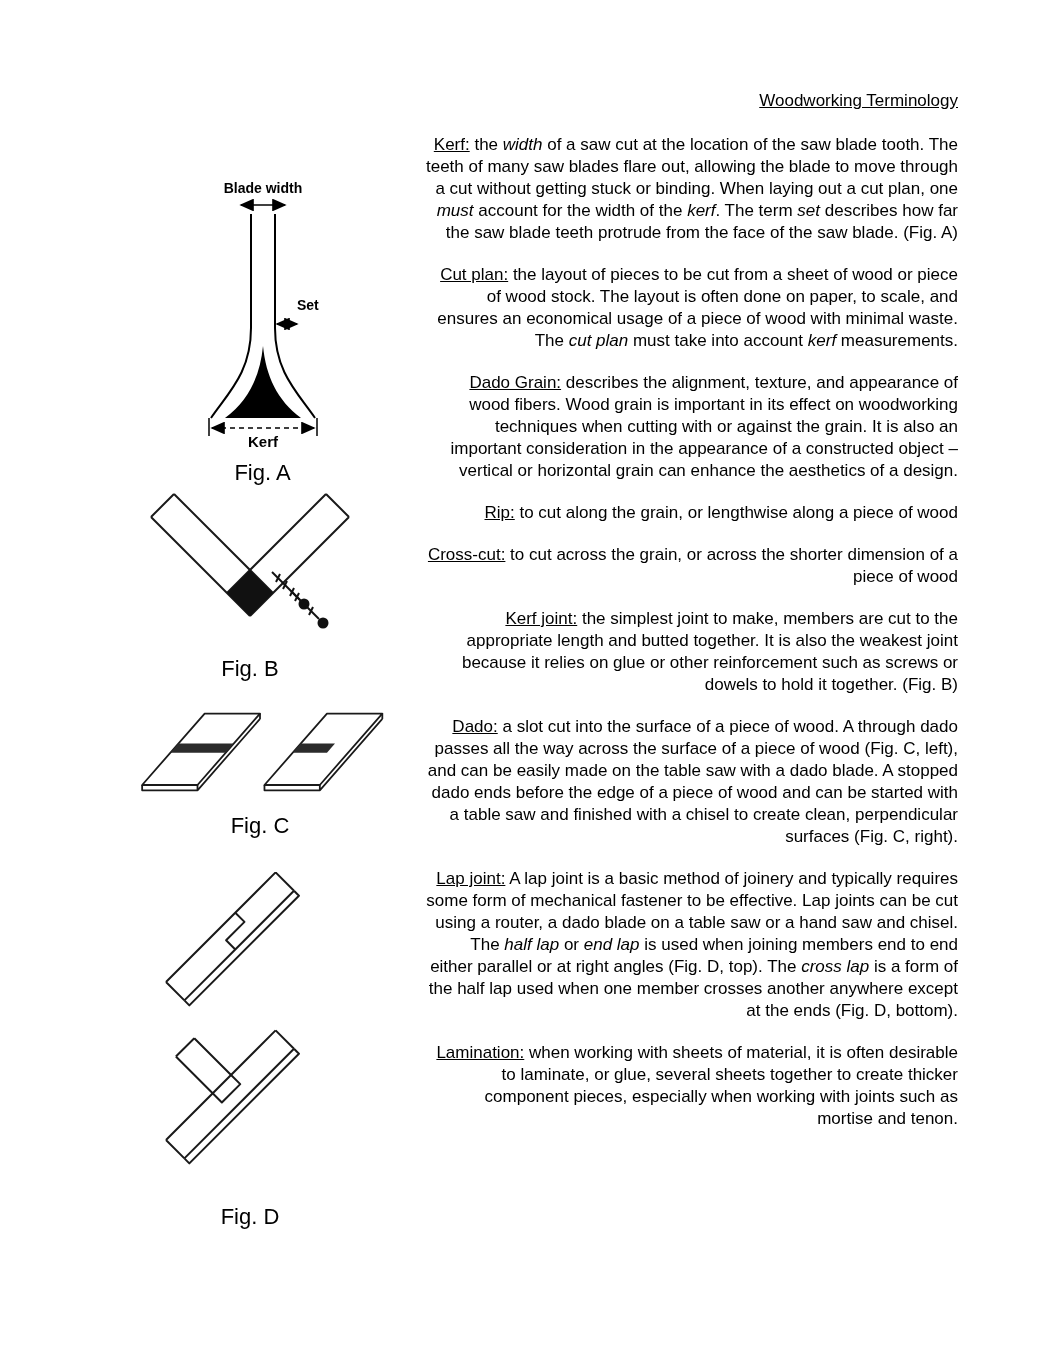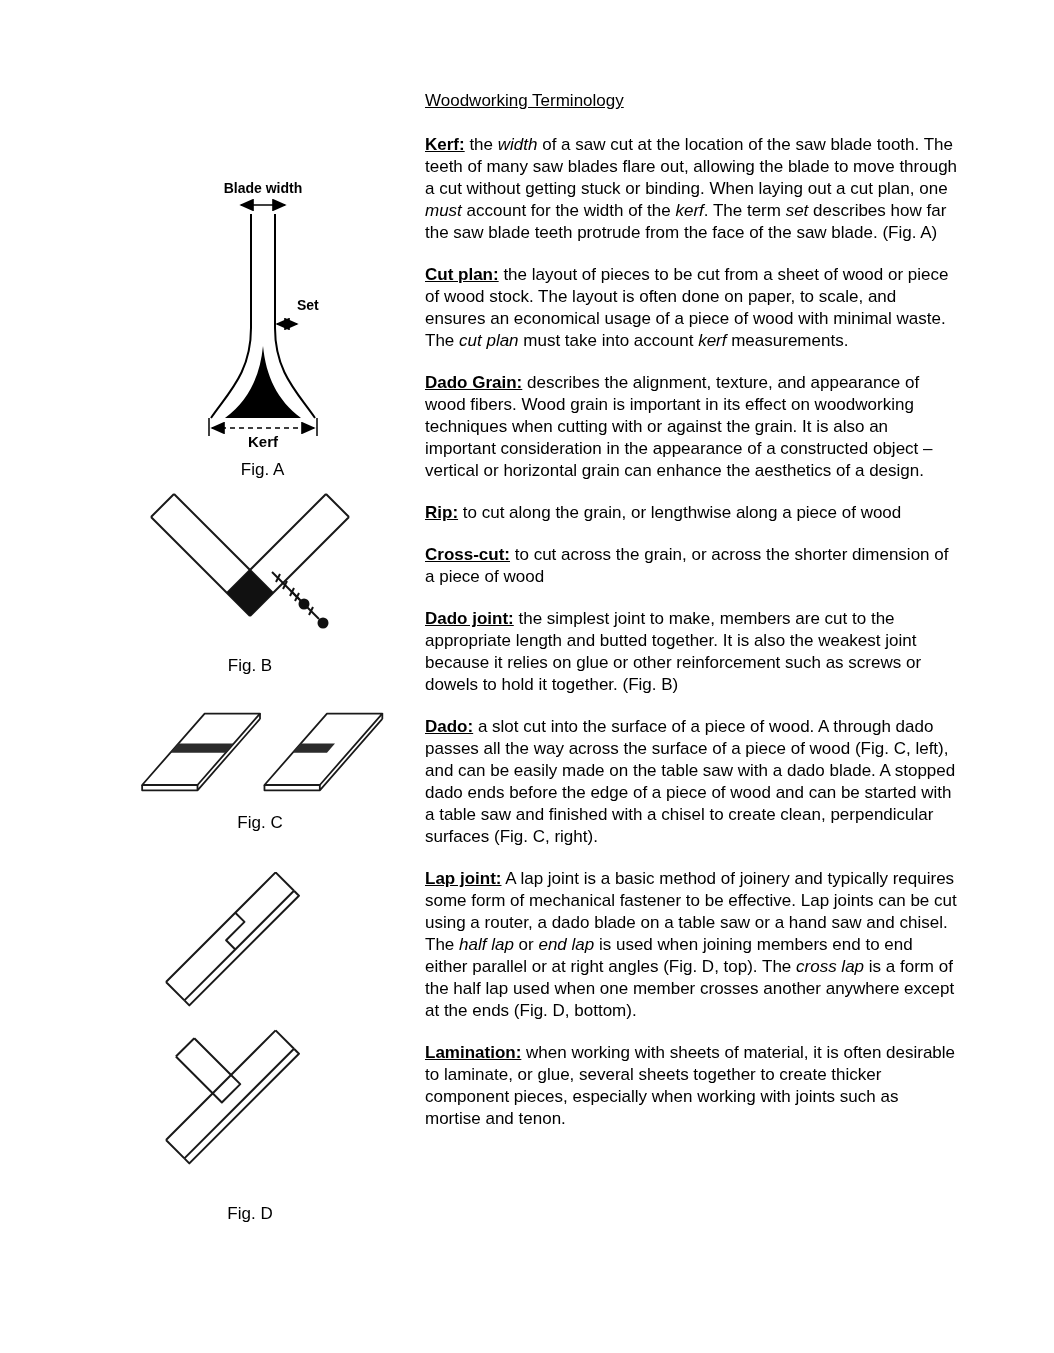--- a/index.html
+++ b/index.html
@@ -16,43 +16,44 @@
     background: #ffffff;
     overflow: hidden;
   }
   .text-col {
     position: absolute;
     left: 425px;
     top: 90px;
     width: 533px;
     font-size: 17px;
     line-height: 22px;
+    text-align: right;
   }
   .doc-title {
     font-size: 17px;
     font-weight: normal;
     text-decoration: underline;
     margin: 0 0 22px 0;
   }
   .entry {
     margin: 0 0 20px 0;
   }
   .term {
-    font-weight: bold;
+    font-weight: normal;
     text-decoration: underline;
   }
   .figure {
     position: absolute;
     text-align: center;
   }
   .fig-art {
     display: block;
   }
   .fig-caption {
-    font-size: 17px;
+    font-size: 22px;
     margin-top: 6px;
   }
   .fig-caption.spaced {
     margin-top: 30px;
   }
   svg { display: inline-block; }
   svg text { font-family: "Liberation Sans", sans-serif; }
 </style>
 </head>
 <body>
@@ -150,20 +151,20 @@
   </div>
 
   <div class="text-col">
     <div class="doc-title">Woodworking Terminology</div>
     <div>
         <p class="entry"><span class="term">Kerf:</span><span> the </span><i>width</i><span> of a saw cut at the location of the saw blade tooth. The teeth of many saw blades flare out, allowing the blade to move through a cut without getting stuck or binding. When laying out a cut plan, one </span><i>must</i><span> account for the width of the </span><i>kerf</i><span>. The term </span><i>set</i><span> describes how far the saw blade teeth protrude from the face of the saw blade. (Fig. A)</span></p>
         <p class="entry"><span class="term">Cut plan:</span><span> the layout of pieces to be cut from a sheet of wood or piece of wood stock. The layout is often done on paper, to scale, and ensures an economical usage of a piece of wood with minimal waste. The </span><i>cut plan</i><span> must take into account </span><i>kerf</i><span> measurements.</span></p>
         <p class="entry"><span class="term">Dado Grain:</span><span> describes the alignment, texture, and appearance of wood fibers. Wood grain is important in its effect on woodworking techniques when cutting with or against the grain. It is also an important consideration in the appearance of a constructed object – vertical or horizontal grain can enhance the aesthetics of a design.</span></p>
         <p class="entry"><span class="term">Rip:</span><span> to cut along the grain, or lengthwise along a piece of wood</span></p>
         <p class="entry"><span class="term">Cross-cut:</span><span> to cut across the grain, or across the shorter dimension of a piece of wood</span></p>
-        <p class="entry"><span class="term">Dado joint:</span><span> the simplest joint to make, members are cut to the appropriate length and butted together. It is also the weakest joint because it relies on glue or other reinforcement such as screws or dowels to hold it together. (Fig. B)</span></p>
+        <p class="entry"><span class="term">Kerf joint:</span><span> the simplest joint to make, members are cut to the appropriate length and butted together. It is also the weakest joint because it relies on glue or other reinforcement such as screws or dowels to hold it together. (Fig. B)</span></p>
         <p class="entry"><span class="term">Dado:</span><span> a slot cut into the surface of a piece of wood. A through dado passes all the way across the surface of a piece of wood (Fig. C, left), and can be easily made on the table saw with a dado blade. A stopped dado ends before the edge of a piece of wood and can be started with a table saw and finished with a chisel to create clean, perpendicular surfaces (Fig. C, right).</span></p>
         <p class="entry"><span class="term">Lap joint:</span><span> A lap joint is a basic method of joinery and typically requires some form of mechanical fastener to be effective. Lap joints can be cut using a router, a dado blade on a table saw or a hand saw and chisel. The </span><i>half lap</i><span> or </span><i>end lap</i><span> is used when joining members end to end either parallel or at right angles (Fig. D, top). The </span><i>cross lap</i><span> is a form of the half lap used when one member crosses another anywhere except at the ends (Fig. D, bottom).</span></p>
         <p class="entry"><span class="term">Lamination:</span><span> when working with sheets of material, it is often desirable to laminate, or glue, several sheets together to create thicker component pieces, especially when working with joints such as mortise and tenon.</span></p>
       </div>
   </div>
 
 </div>
 
 </body></html>

